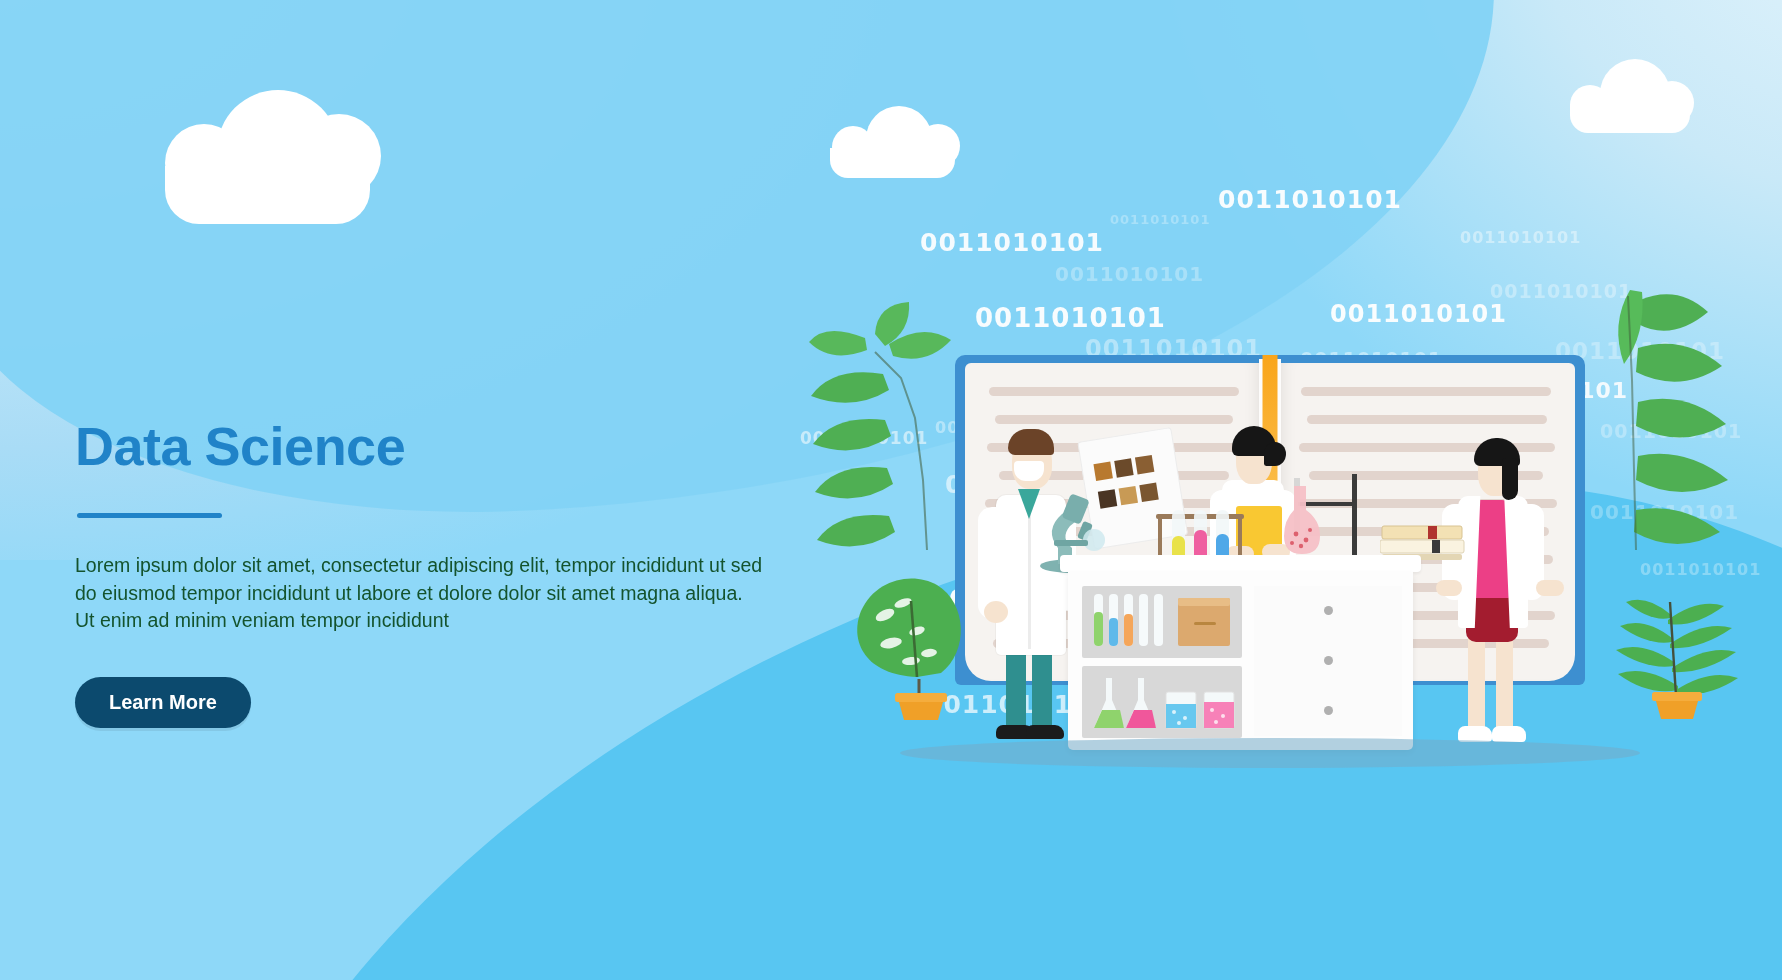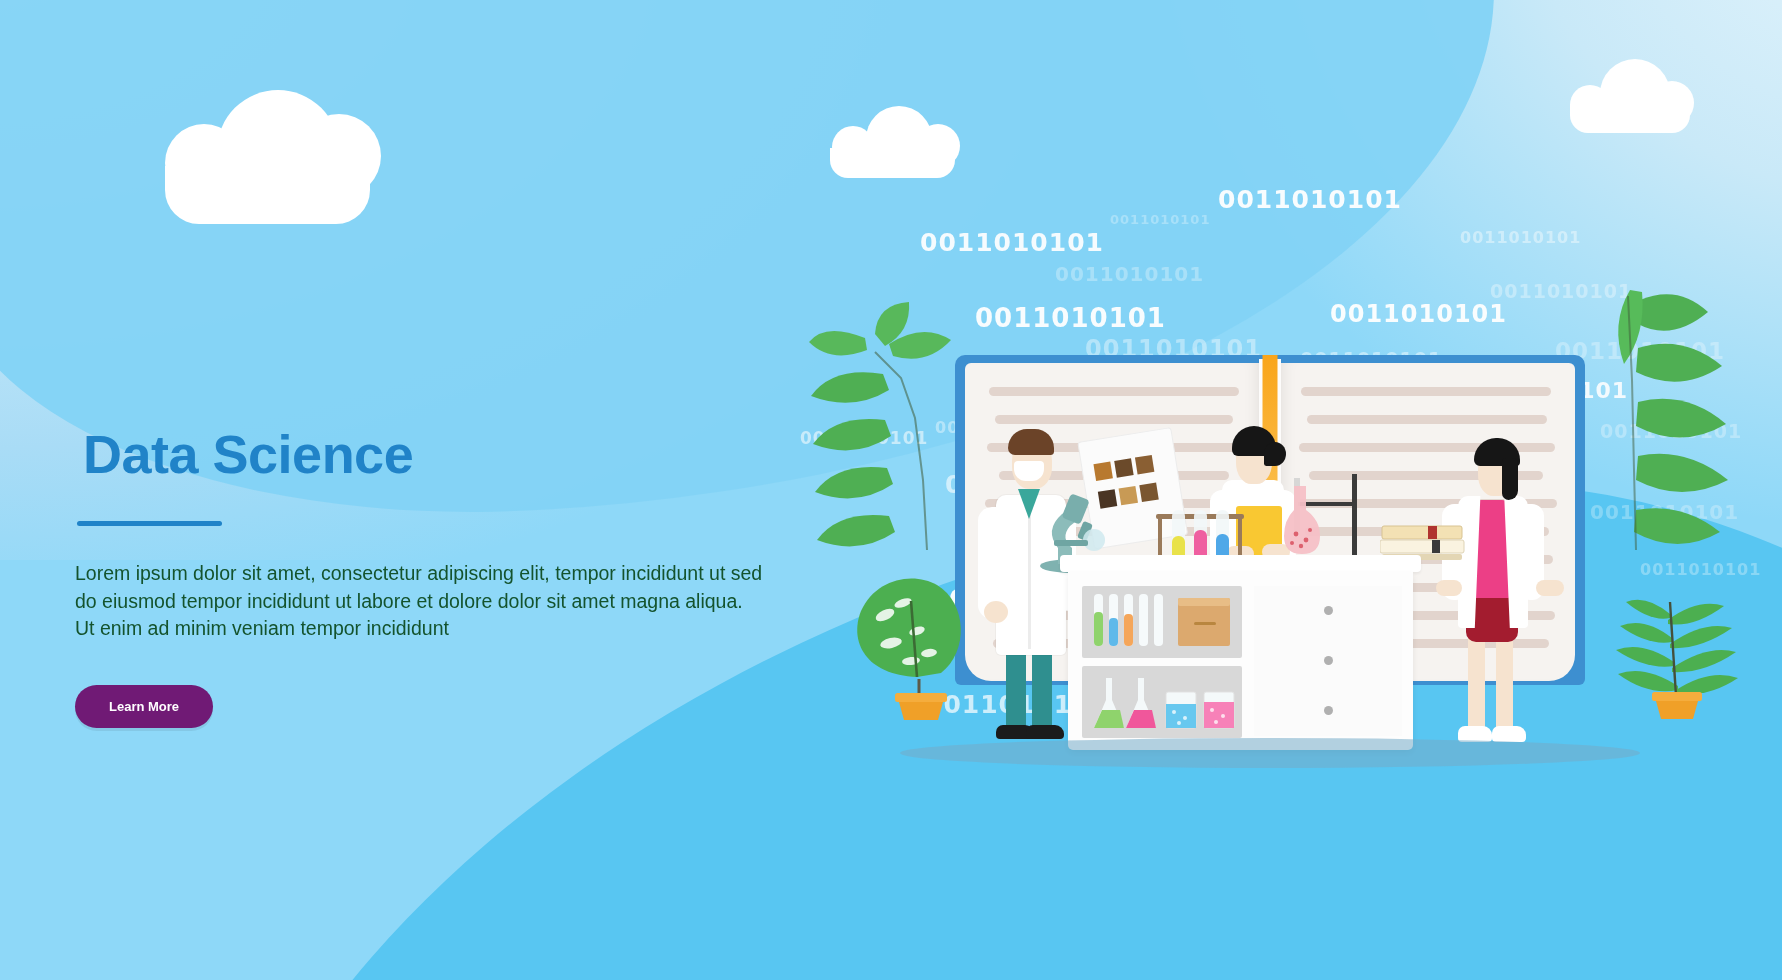--- a/index.html
+++ b/index.html
@@ -38,25 +38,25 @@
   .cloud-3 .b1{width:70px;height:70px;left:30px;top:-46px;}
   .cloud-3 .b2{width:40px;height:40px;left:0px;top:-20px;}
   .cloud-3 .b3{width:44px;height:44px;left:80px;top:-24px;}
 
   
   .binary{position:absolute;color:#fff;font-weight:bold;white-space:nowrap;
     font-family:"DejaVu Sans", sans-serif;letter-spacing:1px;user-select:none;}
 
   
   .copy{position:absolute;left:75px;top:415px;width:700px;}
-  .title{font-size:54px;font-weight:bold;color:#2083c8;margin:8px;letter-spacing:-0.5px;}
+  .title{font-size:54px;font-weight:bold;color:#2083c8;margin:0;letter-spacing:-0.5px;}
   .rule{width:145px;height:5px;background:#2083c8;border-radius:3px;margin:36px 0 34px 2px;}
   .lede{margin:0;color:#14532d;font-size:19.5px;line-height:1.42;max-width:690px;}
-  .btn{display:inline-block;margin-top:42px;background:#701a75;color:#fff;
-    font-size:13px;font-weight:bold;padding:14px 34px;border-radius:999px;border:0;
+  .btn{display:inline-block;margin-top:42px;background:#0c4a6e;color:#fff;
+    font-size:20px;font-weight:bold;padding:14px 34px;border-radius:999px;border:0;
     cursor:pointer;box-shadow:0 3px 0 rgba(0,0,0,.07);}
 
   
   .illus{position:absolute;left:920px;top:300px;width:760px;height:480px;}
   .ground{position:absolute;left:-20px;bottom:12px;width:740px;height:30px;
     background:#74acc9;border-radius:50%;opacity:.55;}
 
   
   .book{position:absolute;left:35px;top:55px;width:630px;height:330px;}
   .book-cover{position:absolute;inset:0;background:#3d8fd0;border-radius:10px 10px 6px 6px;}

